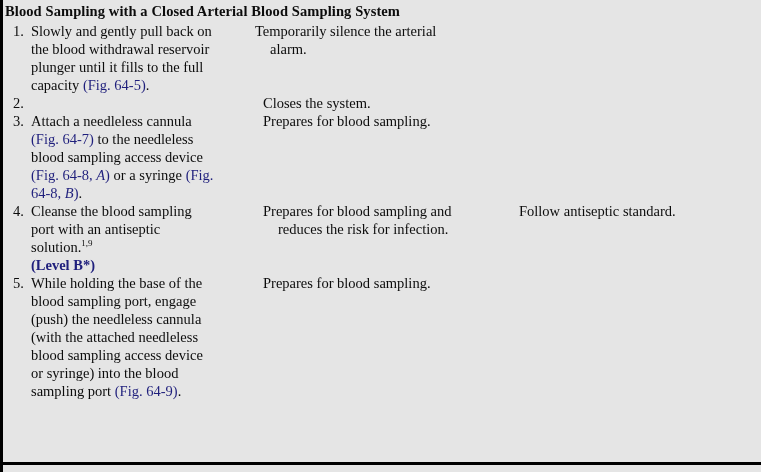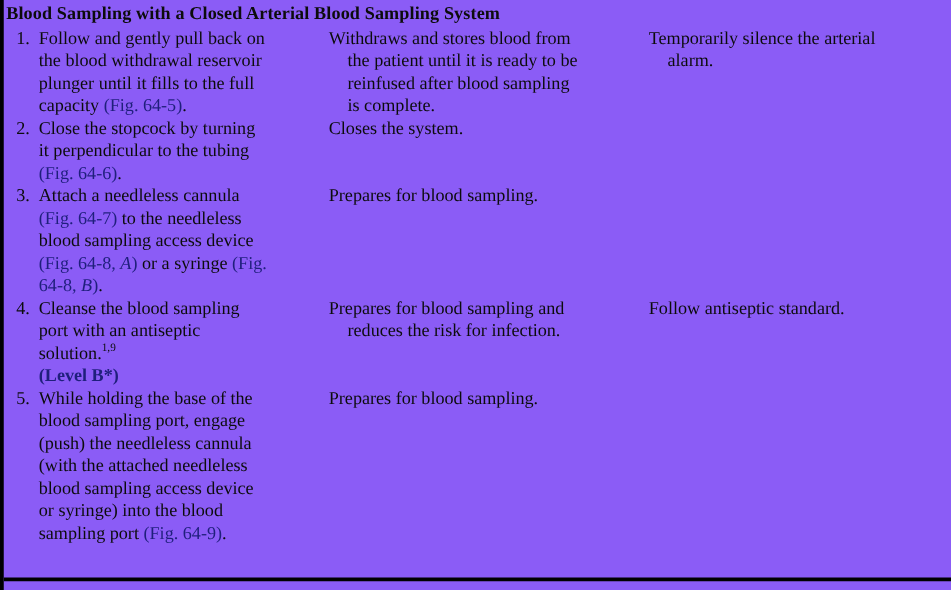--- a/index.html
+++ b/index.html
@@ -6,21 +6,21 @@
   html, body { background: #ffffff; }
   body {
     font-family: "Liberation Serif", serif;
     color: #0c0c0c;
     -webkit-font-smoothing: antialiased;
   }
   .page {
     position: relative;
     width: 761px;
     height: 472px;
-    background: #8b5cf6;
+    background: #e5e5e5;
     border-left: 3px solid #000000;
     overflow: hidden;
   }
   .table-title {
     font-weight: bold;
     font-size: 14.5px;
     line-height: 18px;
     padding: 2px 0 2px 2px;
     letter-spacing: 0.1px;
   }
@@ -66,33 +66,29 @@
 </head>
 <body>
 
 <div class="page">
   <div class="table-title">Blood Sampling with a Closed Arterial Blood Sampling System</div>
 
   <div class="rows">
       <div class="row">
         <div class="cell col-steps">
           <span class="step-num">1.</span>
-          <div class="step-body"><span>Follow and gently pull back on the blood withdrawal reservoir plunger until it fills to the full capacity </span><span class="fig-ref">(Fig. 64-5)</span><span>.</span></div>
-        </div>
-        <div class="cell col-rationale">
-          <div class="hang">Withdraws and stores blood from the patient until it is ready to be reinfused after blood sampling is complete.</div>
+          <div class="step-body"><span>Slowly and gently pull back on the blood withdrawal reservoir plunger until it fills to the full capacity </span><span class="fig-ref">(Fig. 64-5)</span><span>.</span></div>
         </div>
         <div class="cell col-consider">
           <div class="hang"><span>Temporarily silence the arterial alarm.</span></div>
         </div>
       </div>
       <div class="row">
         <div class="cell col-steps">
           <span class="step-num">2.</span>
-          <div class="step-body"><span>Close the stopcock by turning it perpendicular to the tubing </span><span class="fig-ref">(Fig. 64-6)</span><span>.</span></div>
         </div>
         <div class="cell col-rationale">
           <div class="hang">Closes the system.</div>
         </div>
         <div class="cell col-consider"></div>
       </div>
       <div class="row">
         <div class="cell col-steps">
           <span class="step-num">3.</span>
           <div class="step-body"><span>Attach a needleless cannula </span><span class="fig-ref">(Fig. 64-7)</span><span> to the needleless blood sampling access device </span><span class="fig-ref">(Fig. 64-8, </span><span class="fig-ref it">A</span><span class="fig-ref">)</span><span> or a syringe </span><span class="fig-ref">(Fig. 64-8, </span><span class="fig-ref it">B</span><span class="fig-ref">)</span><span>.</span></div>

